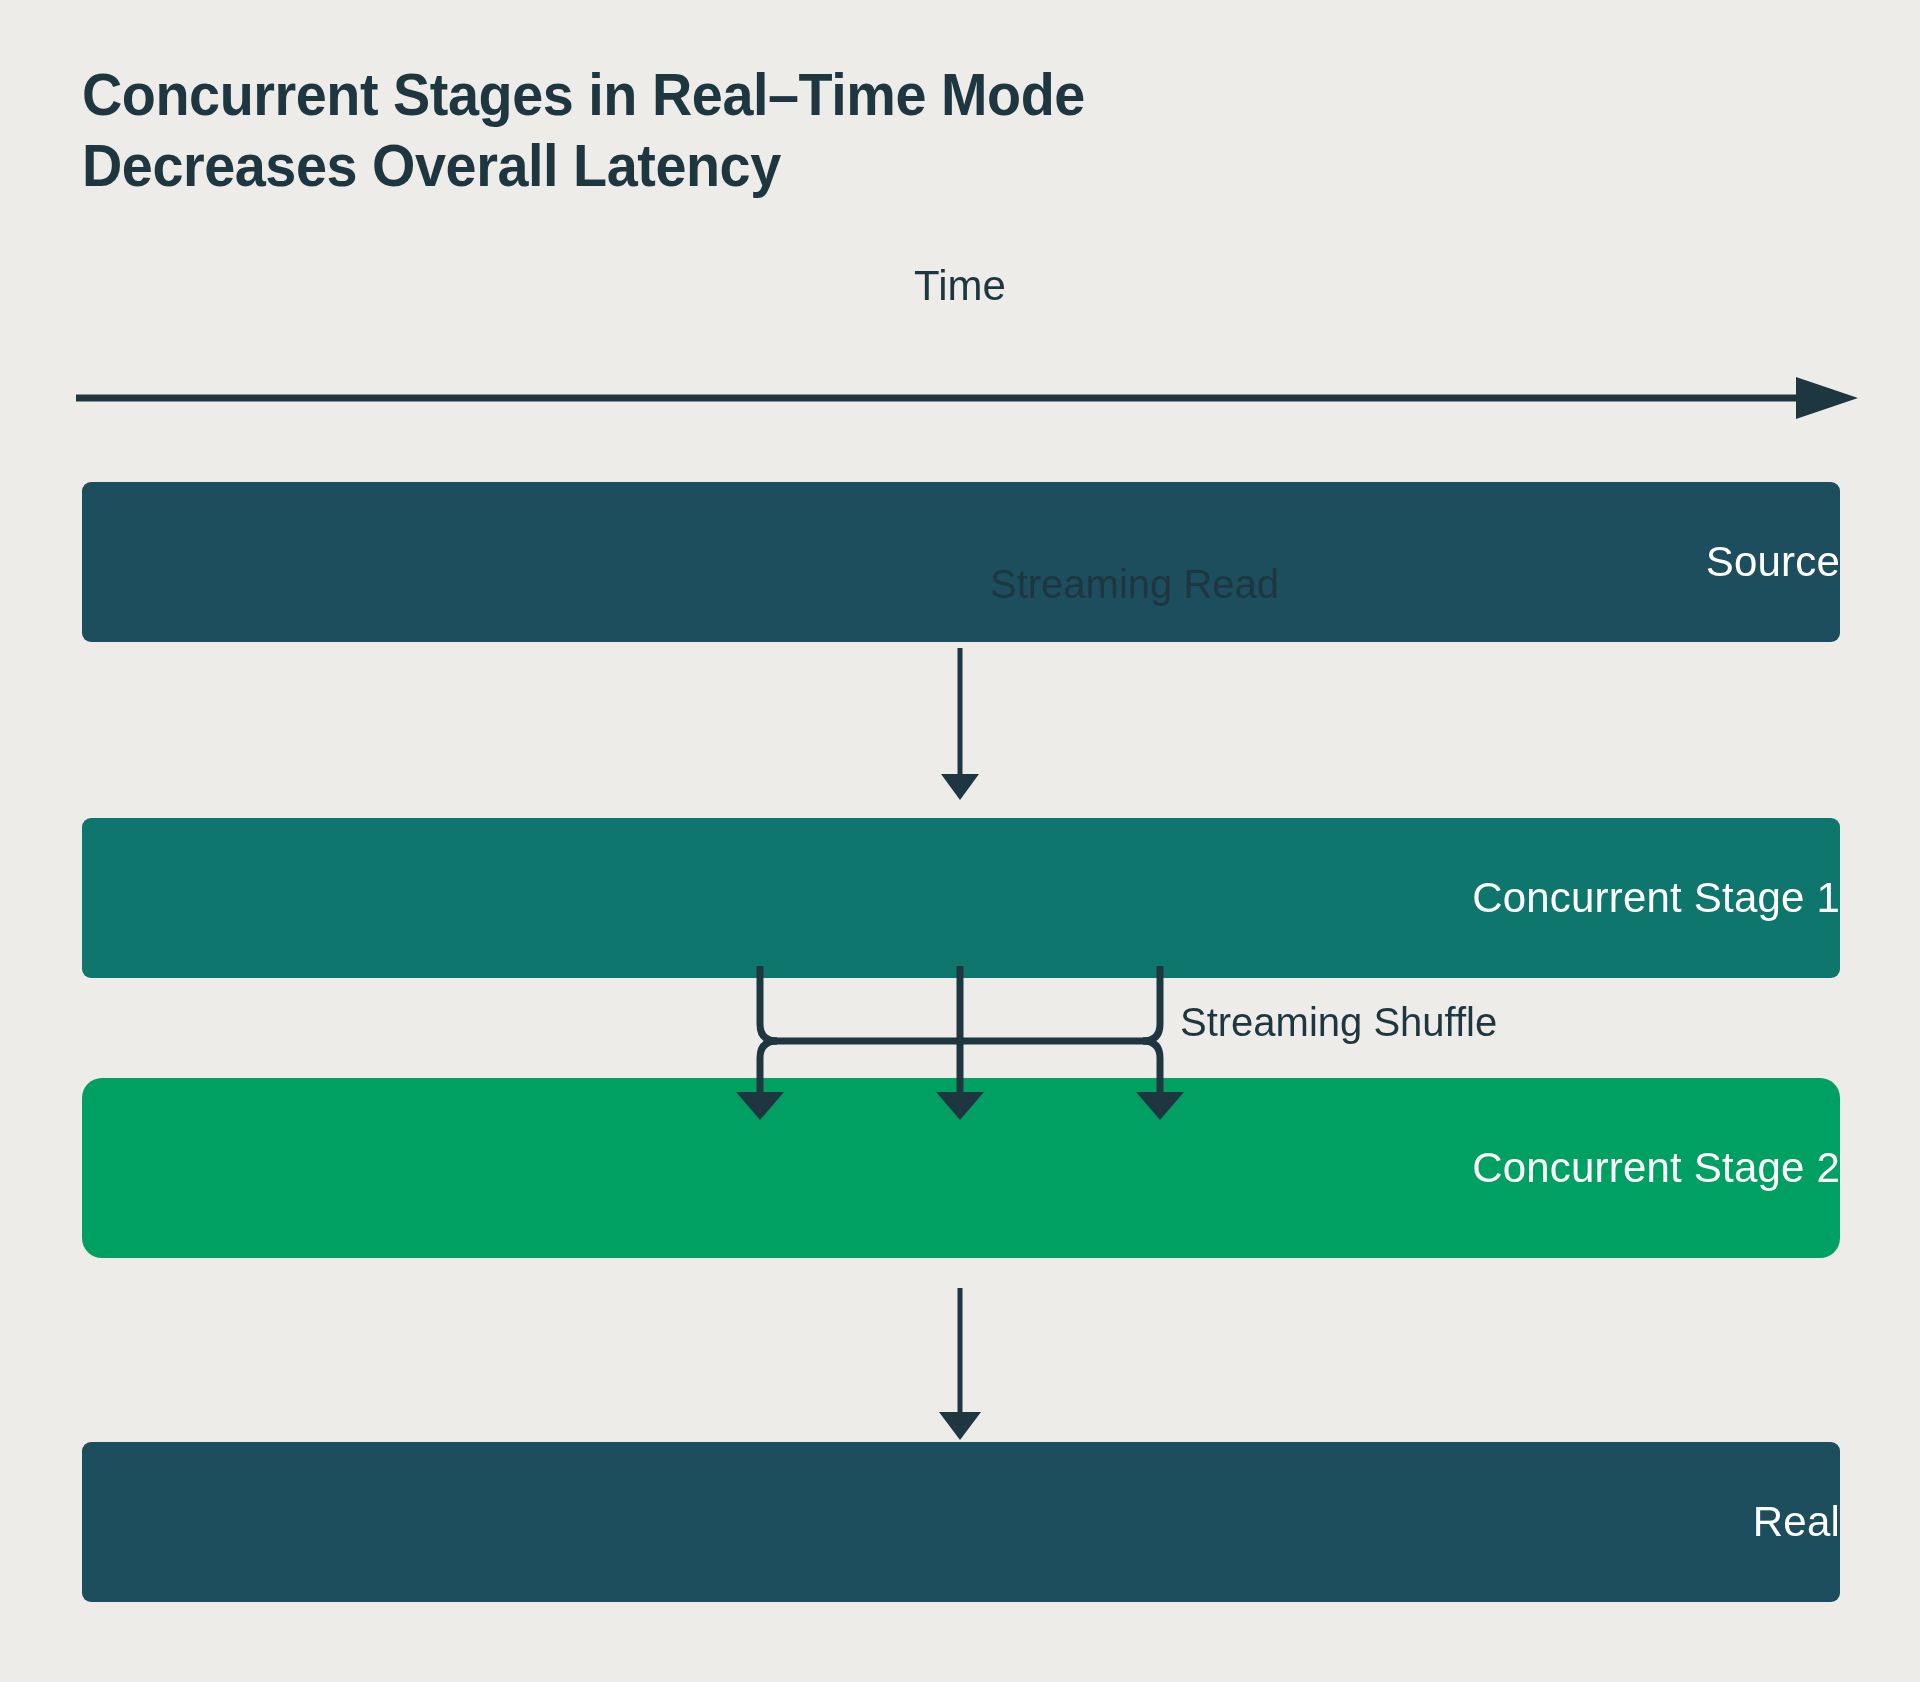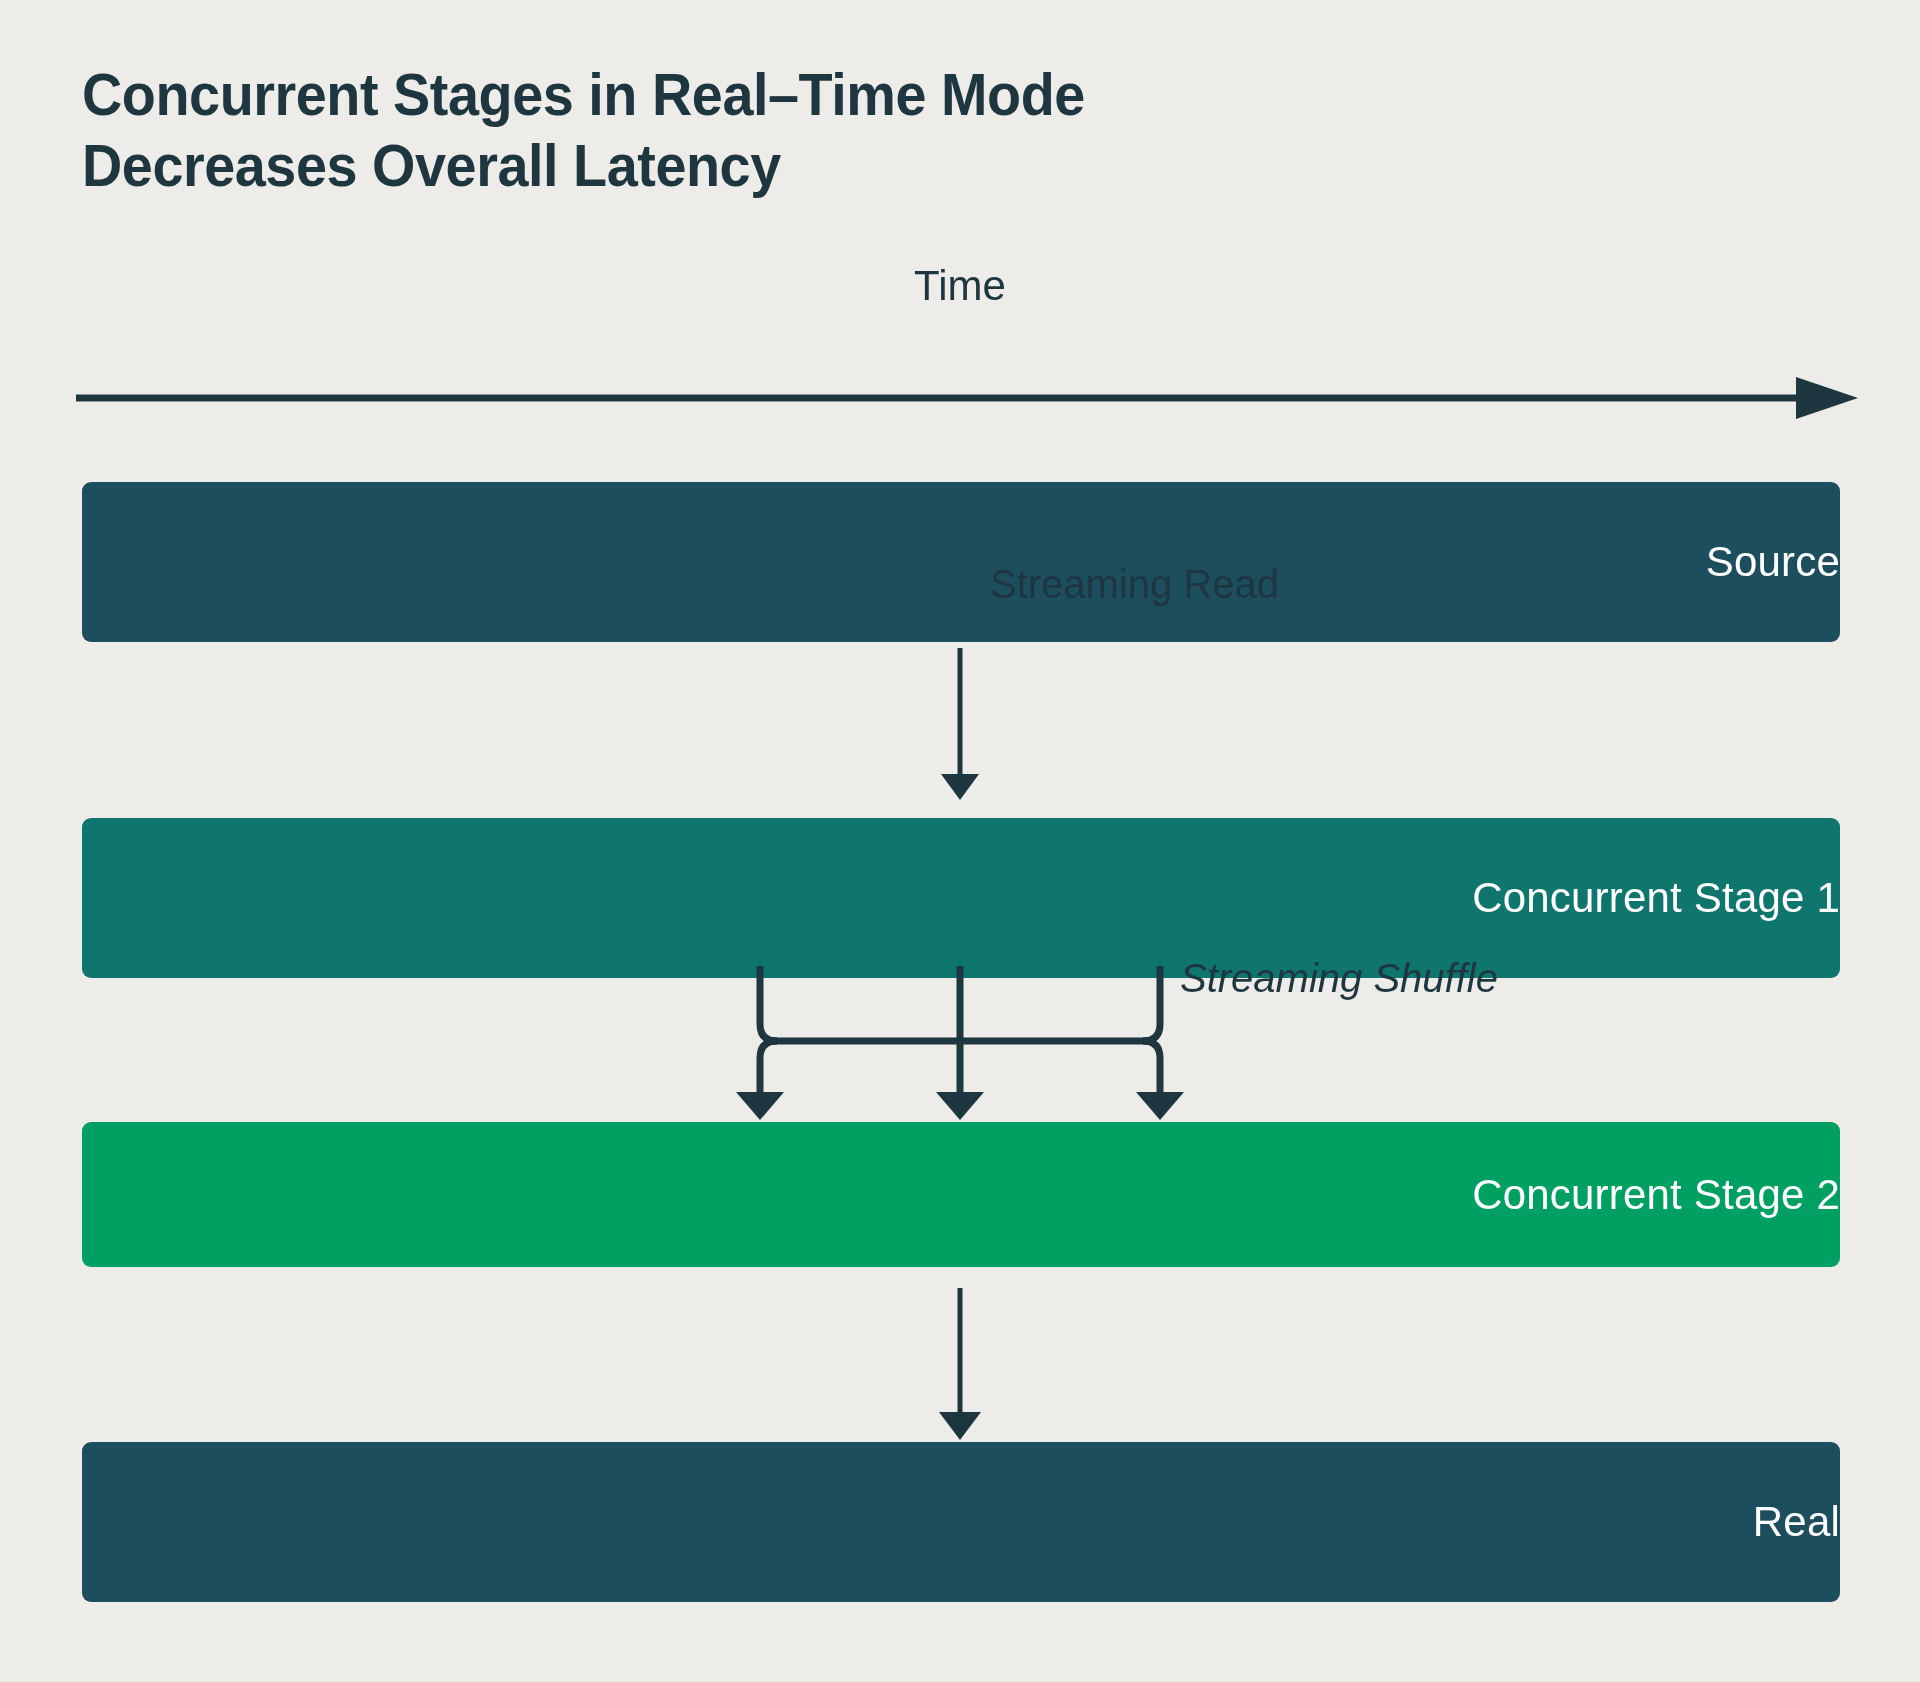--- a/index.html
+++ b/index.html
@@ -64,41 +64,41 @@
     display: flex;
     align-items: center;
     justify-content: flex-end;
     color: #FFFFFF;
     font-size: 42px;
     font-weight: 400;
     letter-spacing: 0.2px;
   }
   .box-source { top: 482px;  height: 160px; background: #1C4E5E; }
   .box-stage1 { top: 818px;  height: 160px; background: #0f766e; }
-  .box-stage2 { top: 1122px; height: 145px; background: #00A063; }
+  .box-stage2 { top: 1078px; height: 180px; background: #00A063; border-radius: 20px; }
   .box-sink   { top: 1442px; height: 160px; background: #1C4E5E; }
 
   
   .connector {
     position: absolute;
     left: 0;
     top: 0;
     width: 1920px;
     height: 1682px;
     pointer-events: none;
   }
   .edge-label {
     position: absolute;
     font-size: 40px;
     color: #1E3640;
     font-weight: 400;
     white-space: nowrap;
   }
   .label-read    { left: 990px;  top: 562px; }
-  .label-shuffle { left: 1180px; top: 956px; font-style: italic; }
+  .label-shuffle { left: 1180px; top: 1000px; }
 </style>
 </head>
 <body>
 
 <div id="canvas">
 
   <div class="title">Concurrent Stages in Real–Time Mode
 Decreases Overall Latency</div>
 
   <div class="time-label">Time</div>

